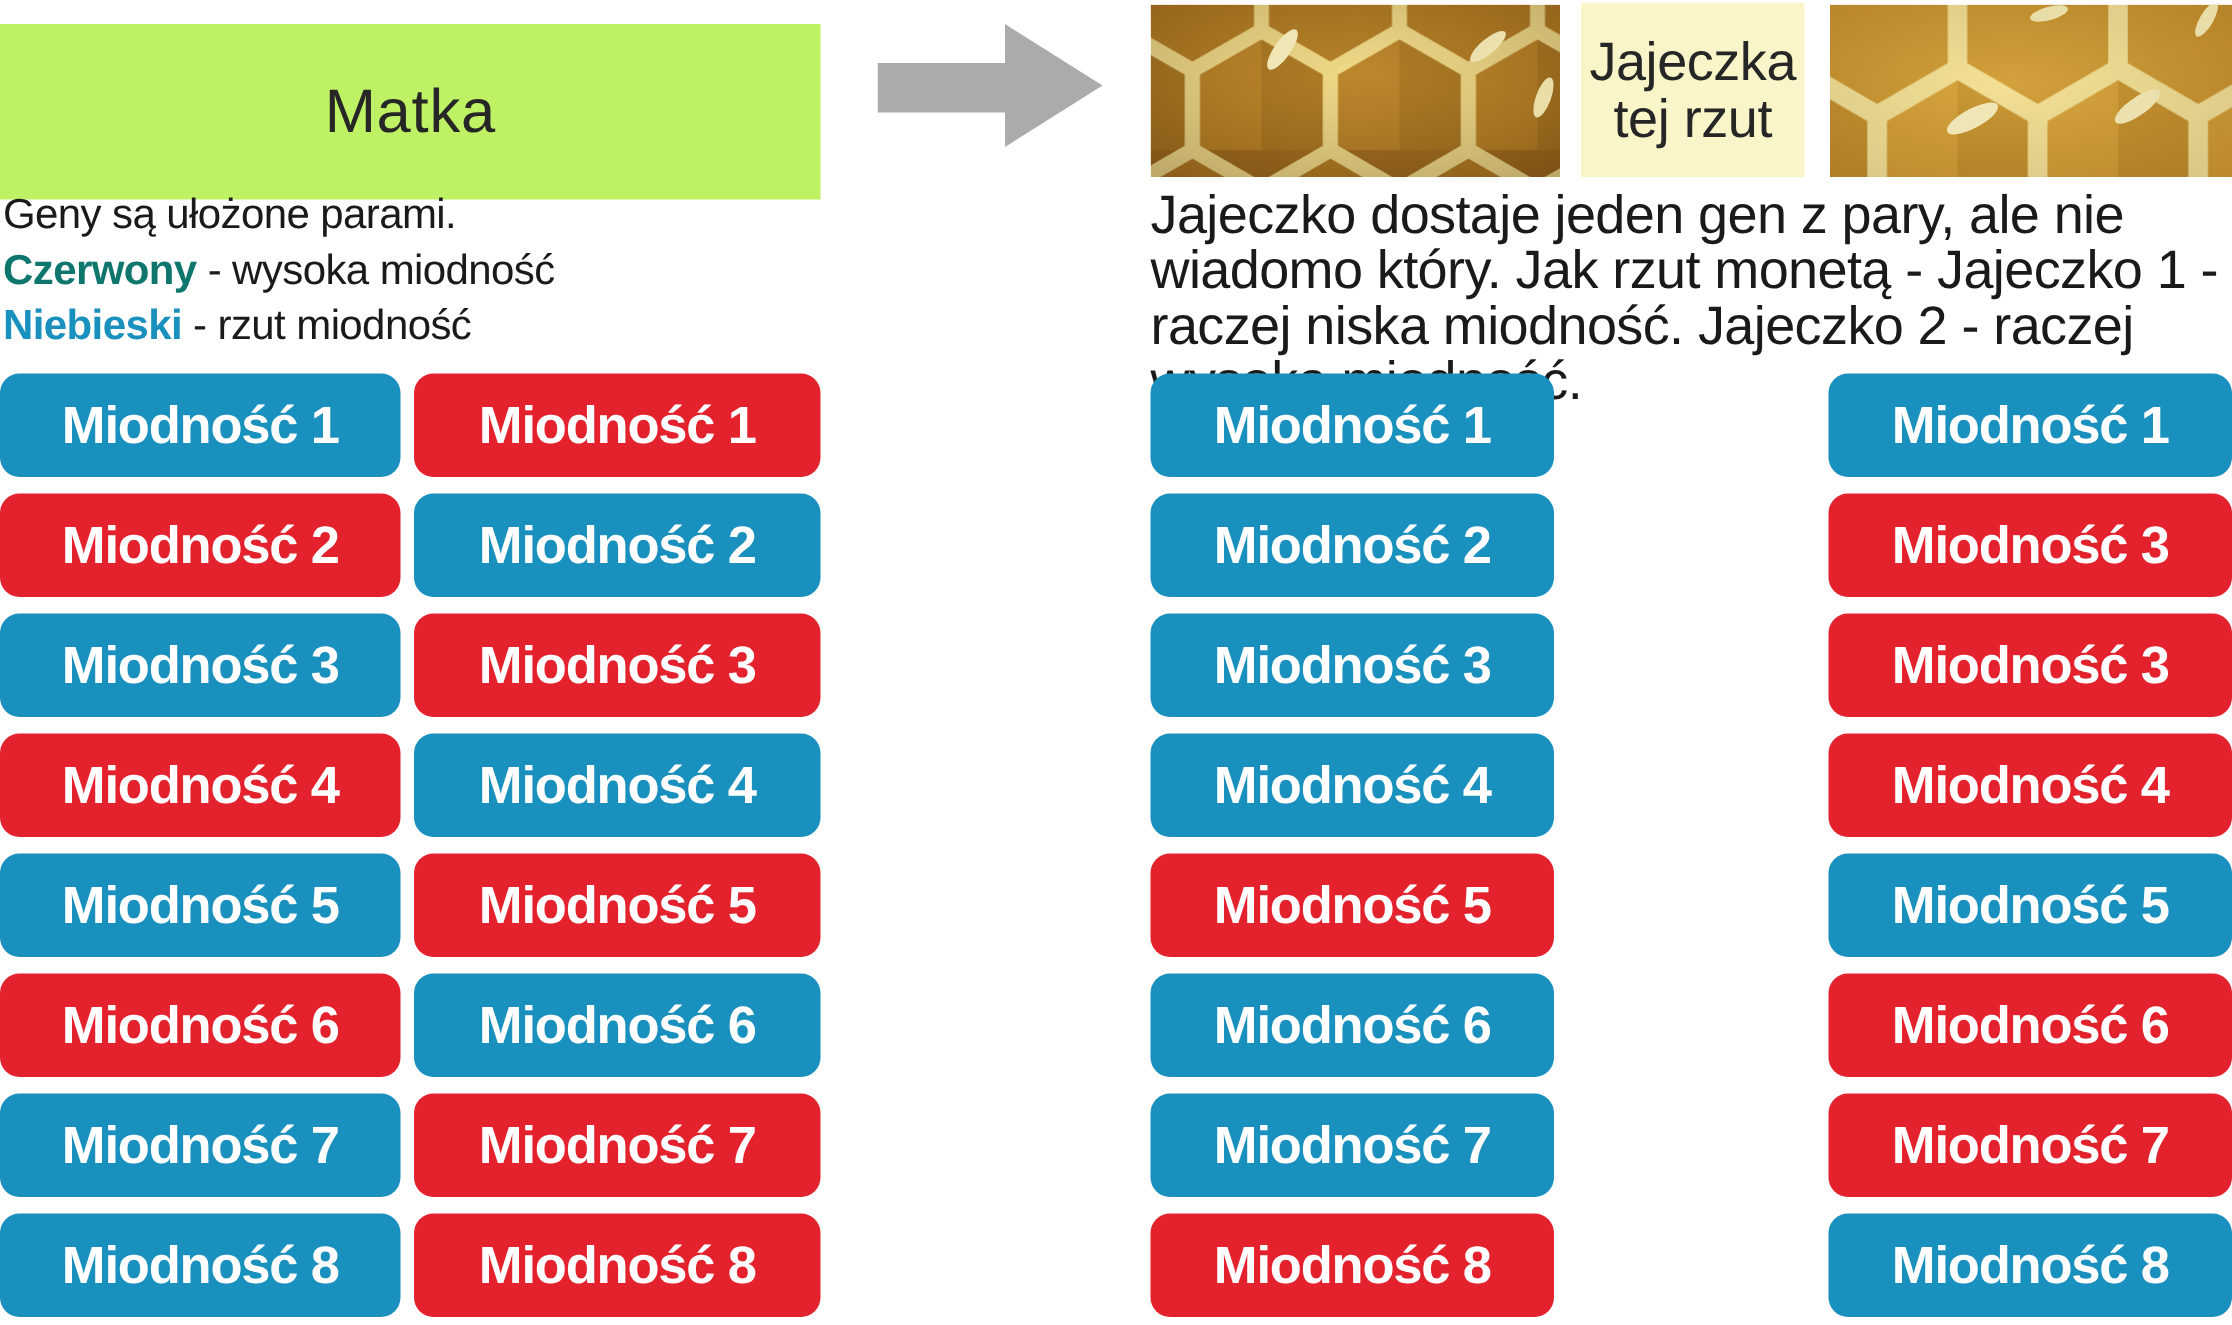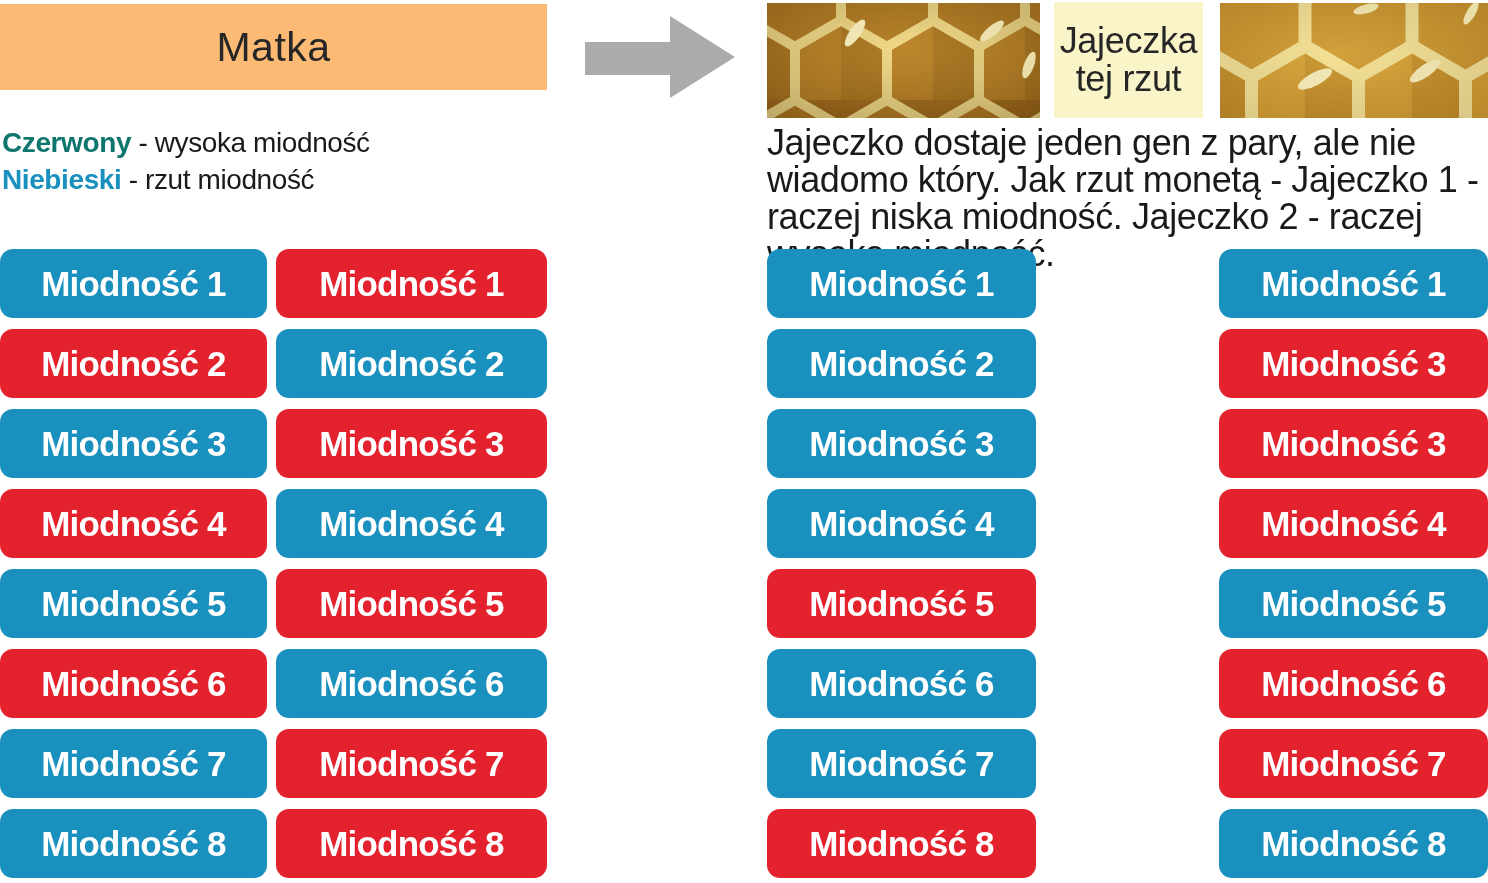--- a/index.html
+++ b/index.html
@@ -7,23 +7,23 @@
   body {
     position: relative;
     background: #ffffff;
     font-family: "Liberation Sans", "DejaVu Sans", sans-serif;
     color: #1a1a1a;
     overflow: hidden;
   }
 
   
   .matka-box {
-    position: absolute; left: 0; top: 4px;
-    width: 547px; height: 86px;
-    background: #fdba74;
+    position: absolute; left: 0; top: 16px;
+    width: 547px; height: 117px;
+    background: #bef264;
     display: flex; align-items: center; justify-content: center;
     font-size: 41px; letter-spacing: 0.5px; color: #262626;
   }
   .arrow-wrap {
     position: absolute; left: 585px; top: 16px;
     width: 150px; height: 84px;
   }
   .photo {
     position: absolute; top: 3px; height: 115px;
     overflow: hidden;
@@ -132,20 +132,21 @@
     <rect width="268" height="115" fill="url(#hexp2)"></rect>
     <rect width="268" height="115" fill="url(#shade2)"></rect>
     <ellipse cx="95" cy="76" rx="19" ry="6.5" fill="#efe5b5" transform="rotate(-28 95 76)"></ellipse>
     <ellipse cx="205" cy="68" rx="18" ry="6" fill="#ece1ae" transform="rotate(-35 205 68)"></ellipse>
     <ellipse cx="146" cy="6" rx="13" ry="4.5" fill="#e9dda8" transform="rotate(-15 146 6)"></ellipse>
     <ellipse cx="251" cy="10" rx="13" ry="4.5" fill="#e9dda8" transform="rotate(-60 251 10)"></ellipse>
   </svg>
 </div>
 
 <div class="legend">
+  <div>Geny są ułożone parami.</div>
   <div><span class="term" style="color: #0f766e;">Czerwony</span><span> - wysoka miodność</span></div>
   <div><span class="term" style="color: rgb(25, 144, 189);">Niebieski</span><span> - rzut miodność</span></div>
 </div>
 
 <div class="right-note">Jajeczko dostaje jeden gen z pary, ale nie wiadomo który. Jak rzut monetą - Jajeczko 1 - raczej niska miodność. Jajeczko 2 - raczej wysoka miodność.</div>
 
 <div class="gene-col col-1">
   <div class="gene-box" style="background-color: rgb(25, 144, 189);">Miodność 1</div>
   <div class="gene-box" style="background-color: rgb(228, 34, 45);">Miodność 2</div>
   <div class="gene-box" style="background-color: rgb(25, 144, 189);">Miodność 3</div>

